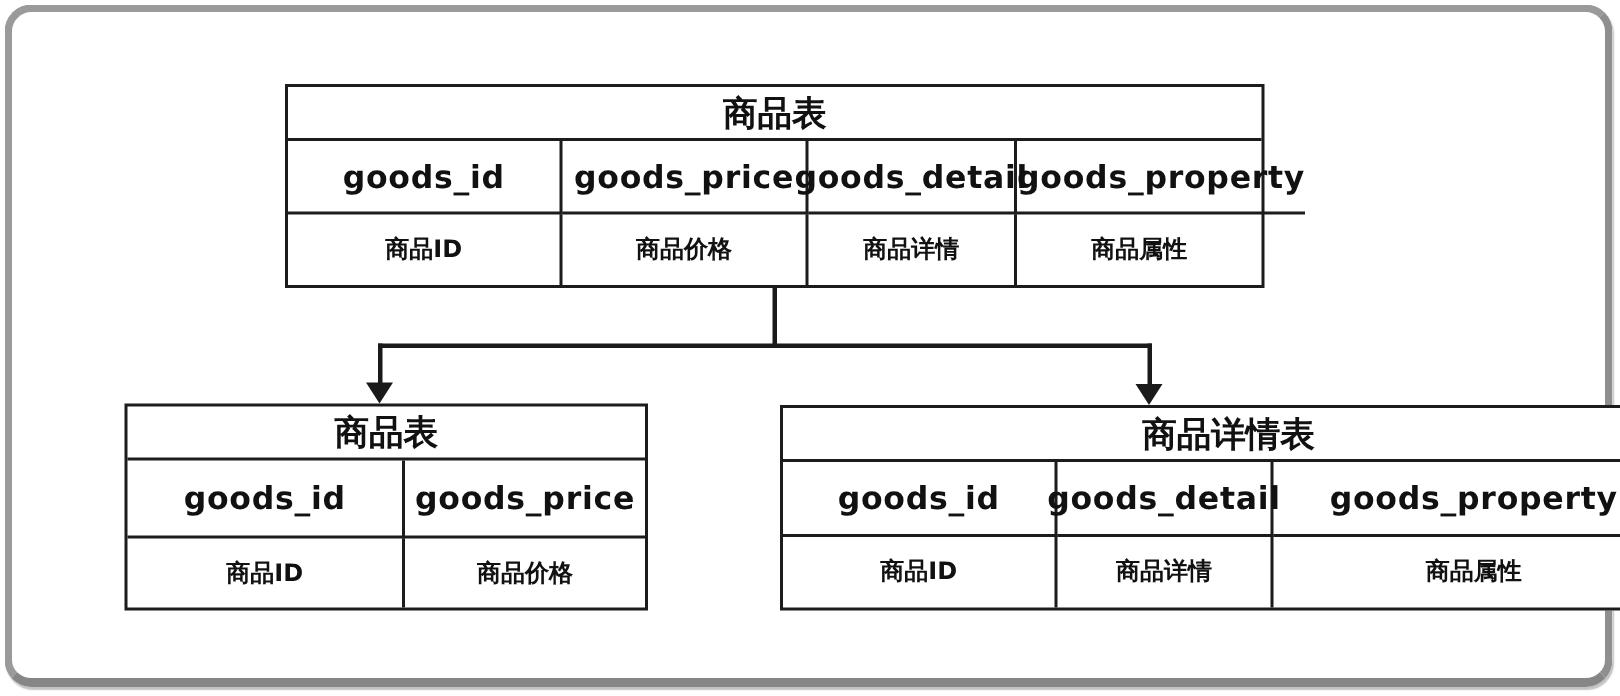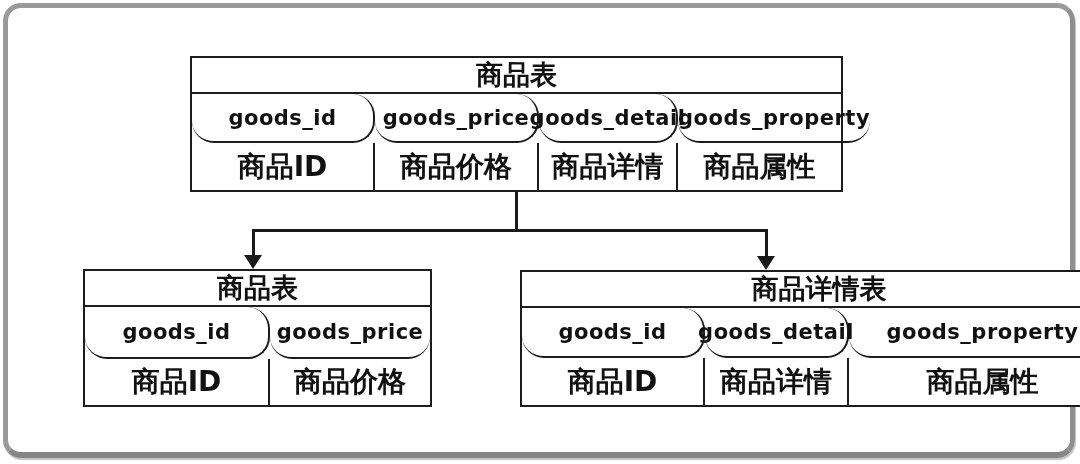--- a/index.html
+++ b/index.html
@@ -35,41 +35,40 @@
     background: #ffffff;
     border: 2px solid #1c1c1c;
     box-sizing: border-box;
   }
   .dtitle {
     display: flex;
     align-items: center;
     justify-content: center;
     border-bottom: 2px solid #1c1c1c;
     font-weight: 700;
-    font-size: 27px;
+    font-size: 23px;
   }
   .drow { display: grid; }
   .cell {
     display: flex;
     align-items: center;
     justify-content: center;
     border-right: 2px solid #1c1c1c;
     box-sizing: border-box;
     white-space: nowrap;
   }
   .cell:last-child { border-right: none; }
   .drow.en .cell {
     border-bottom: 2px solid #1c1c1c;
     font-size: 21px;
     font-weight: 600;
     letter-spacing: 0.5px;
-    border-radius: 22px;
   }
   .drow.cn .cell {
-    font-size: 28px;
+    font-size: 16px;
     font-weight: 600;
   }
 
   .dtable.top  { left: 190px; top: 56px;  width: 653px; }
   .dtable.top  .dtitle { height: 34px; }
   .dtable.top  .drow { grid-template-columns: 183px 164px 139px auto; }
   .dtable.top  .drow.en .cell { height: 49px; }
   .dtable.top  .drow.cn .cell { height: 47px; }
 
   .dtable.bl   { left: 83px;  top: 269px; width: 349px; }

